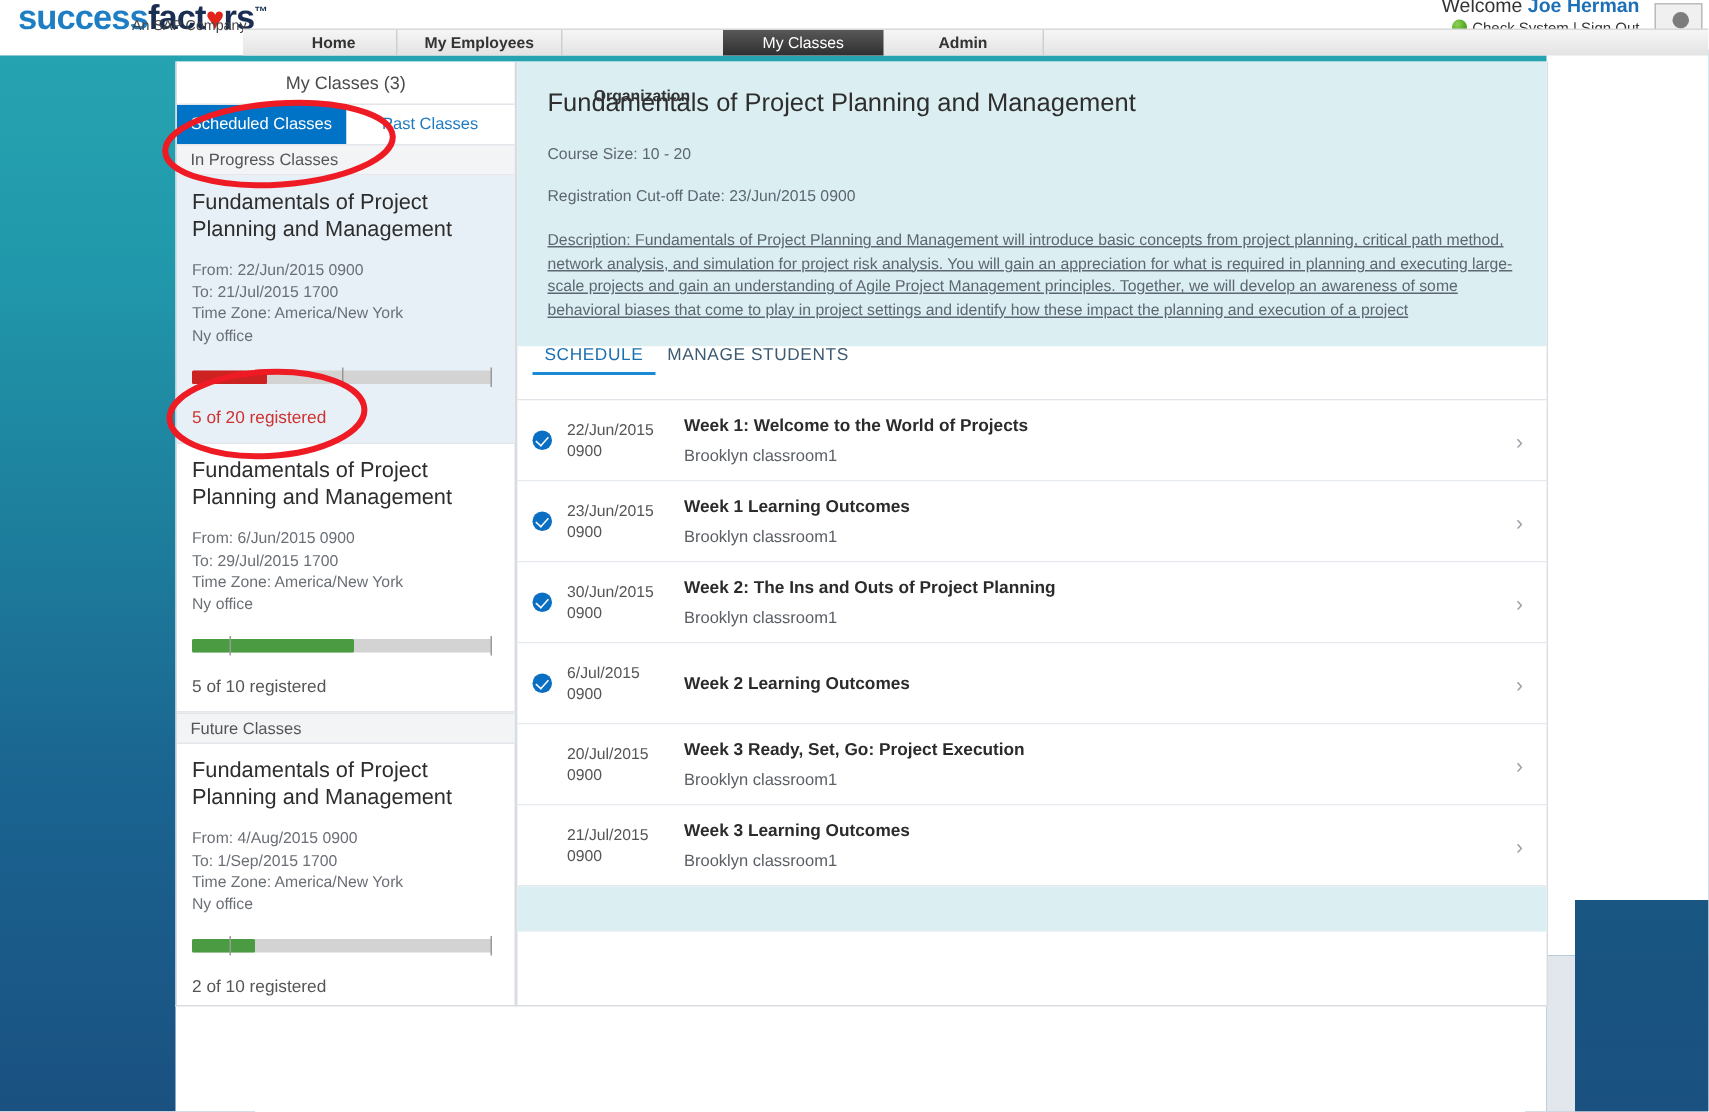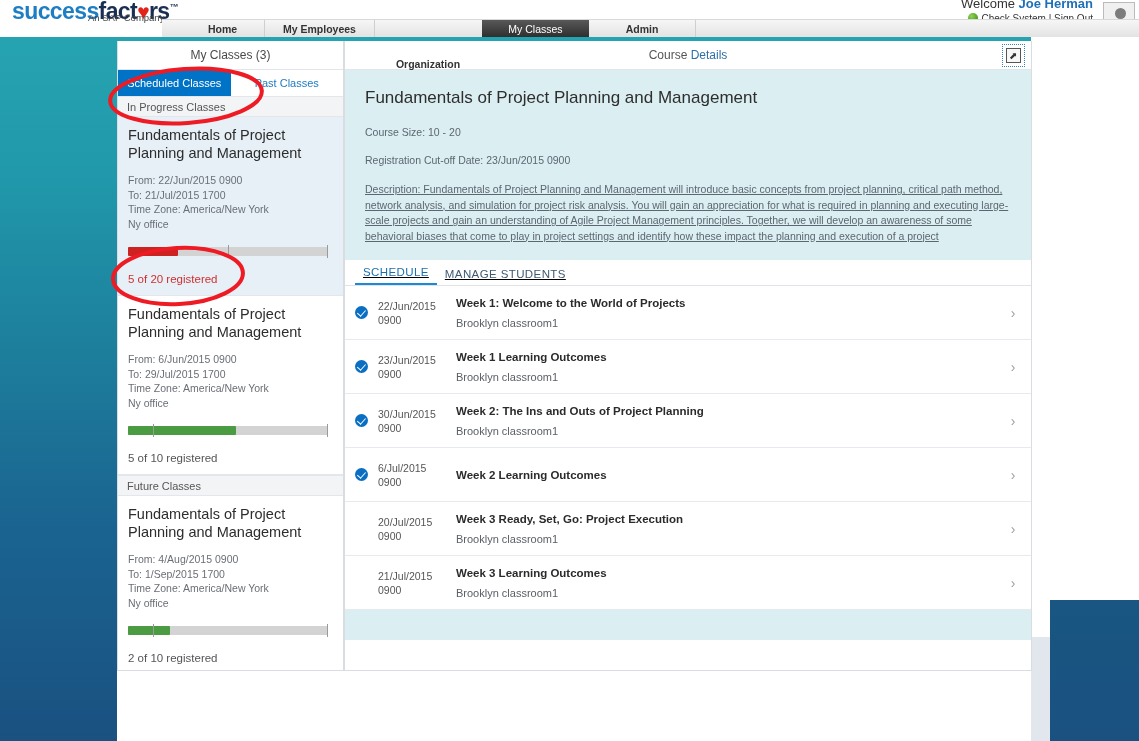--- a/index.html
+++ b/index.html
@@ -197,24 +197,23 @@
     font-size: 17px; color: #2e2e2e; margin-bottom: 18px;
   }
   .mp-field {
     font-size: 10.5px; color: #5d6671; margin-bottom: 16px;
   }
   .mp-desc {
     font-size: 10.5px; color: #5d6671; line-height: 15.5px; margin-top: 6px; text-decoration: underline;
   }
 
   .mp-tabs {
-    display: flex; align-items: flex-end; height: 26px;
+    display: flex; align-items: flex-start; height: 36px;
     padding: 0 0 0 10px; background: #ffffff; border-bottom: 1px solid #e0e3e7;
     margin-top: 0;
-    text-decoration: underline;
   }
   .mp-tab {
     font-size: 11.5px; color: #3c5a72; letter-spacing: 0.4px;
     padding: 0 8px 5px 8px; cursor: pointer;
   }
   .mp-tab.active {
     color: #1a6fb0; border-bottom: 2px solid #1a8ad6;
   }
 
   .sched-row {
@@ -351,28 +350,20 @@
         <div class="cc-bar-fill" id="bar2" style="width: 42px; background: rgb(74, 155, 66);"></div>
         <div class="cc-tick" style="left:25px"></div>
         <div class="cc-tick" style="left:199px"></div>
       </div>
       <div class="cc-reg">2 of 10 registered</div>
     </div>
   </div>
 
   <div class="main-panel">
 
-    <div class="mp-header">
-      <span class="t-grey">Course</span>&nbsp;<span class="t-blue">Details</span>
-      <div class="expand-btn">
-        <div class="expand-inner">
-          <span class="expand-arrow">⬈</span>
-        </div>
-      </div>
-    </div>
 
     <div class="mp-detail">
       <div class="mp-course-title">Fundamentals of Project Planning and Management</div>
       <div class="mp-field">Course Size: 10 - 20</div>
       <div class="mp-field">Registration Cut-off Date: 23/Jun/2015 0900</div>
       <div class="mp-desc">Description: Fundamentals of Project Planning and Management will introduce basic concepts from project planning, critical path method, network analysis, and simulation for project risk analysis. You will gain an appreciation for what is required in planning and executing large-scale projects and gain an understanding of Agile Project Management principles. Together, we will develop an awareness of some behavioral biases that come to play in project settings and identify how these impact the planning and execution of a project</div>
     </div>
 
     <div class="mp-tabs">
       <div class="mp-tab active">SCHEDULE</div>

